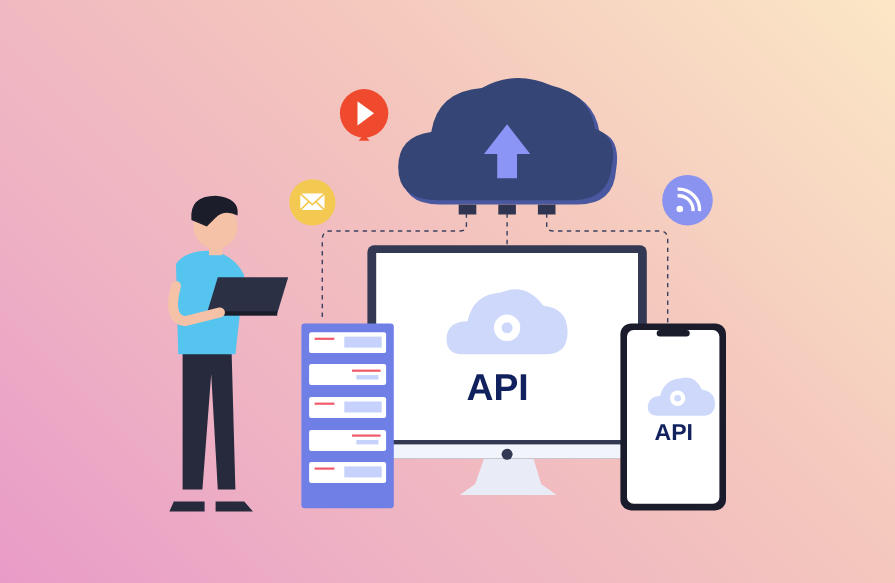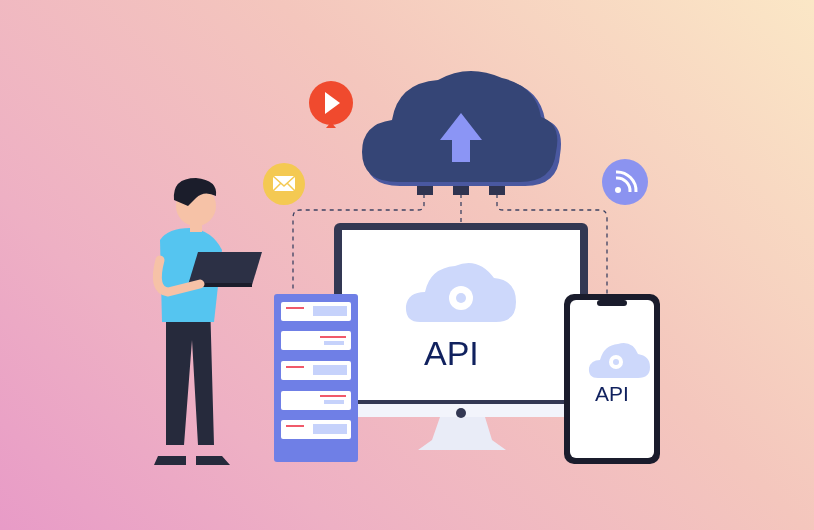--- a/index.html
+++ b/index.html
@@ -1,19 +1,19 @@
 <!DOCTYPE html>
 <html><head>
 <meta charset="utf-8">
 <style>
 html,body{margin:0;padding:0}
 body{width:814px;height:530px;overflow:hidden;font-family:"Liberation Sans",sans-serif;}
 .scene{position:relative;width:814px;height:530px;background:linear-gradient(225deg,#fbe7c6 0%,#f4c6bd 40%,#eeb0c4 75%,#e89bc7 100%);}
 svg{position:absolute;left:0;top:0}
-.txt{position:absolute;color:#10215e;font-weight:400}
+.txt{position:absolute;color:#10215e;font-weight:700}
 </style>
 </head>
 <body>
 
 <div class="scene">
 <svg width="814" height="530" viewBox="0 0 814 530">
 
   <g stroke="#3c4262" stroke-width="1.3" stroke-dasharray="4 4" fill="none">
     <path d="M424 194 L424 205 Q424 210 418 210 L300 210 Q293 210 293 218 L293 290"></path>
     <path d="M461 194 L461 225"></path>

